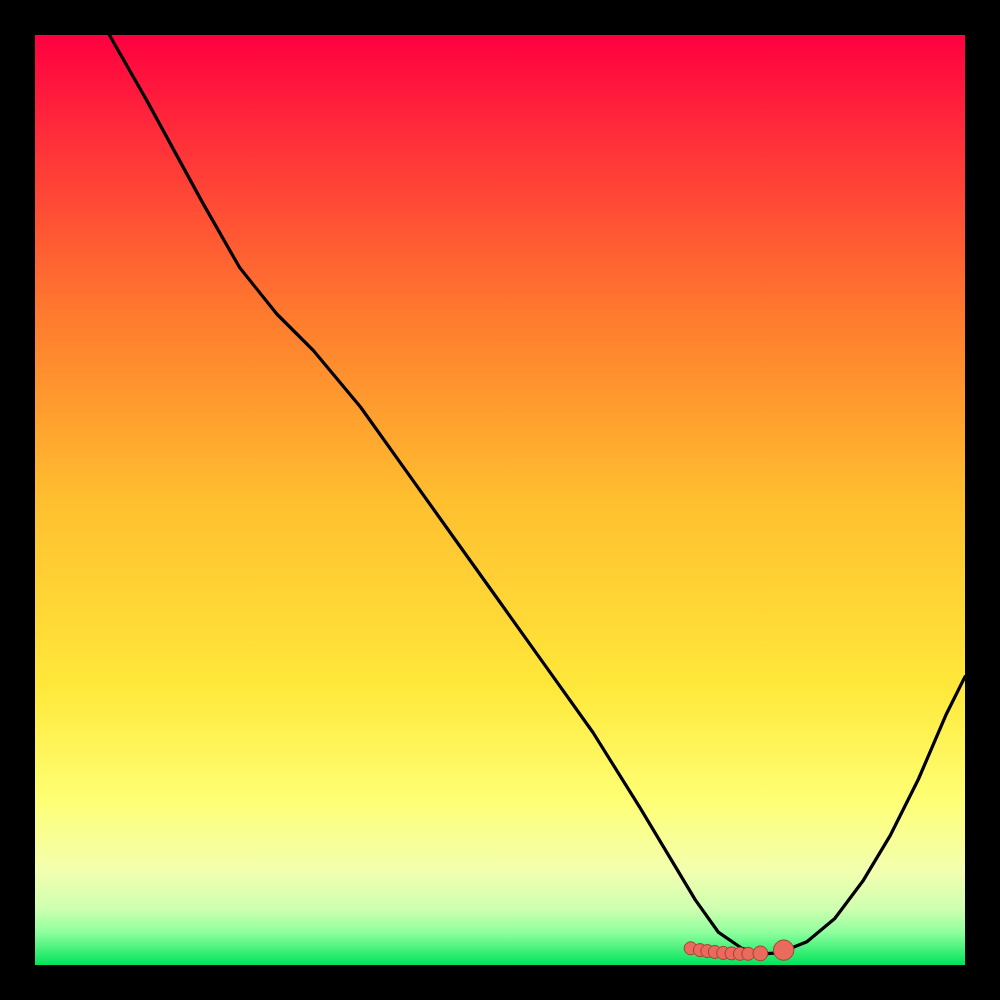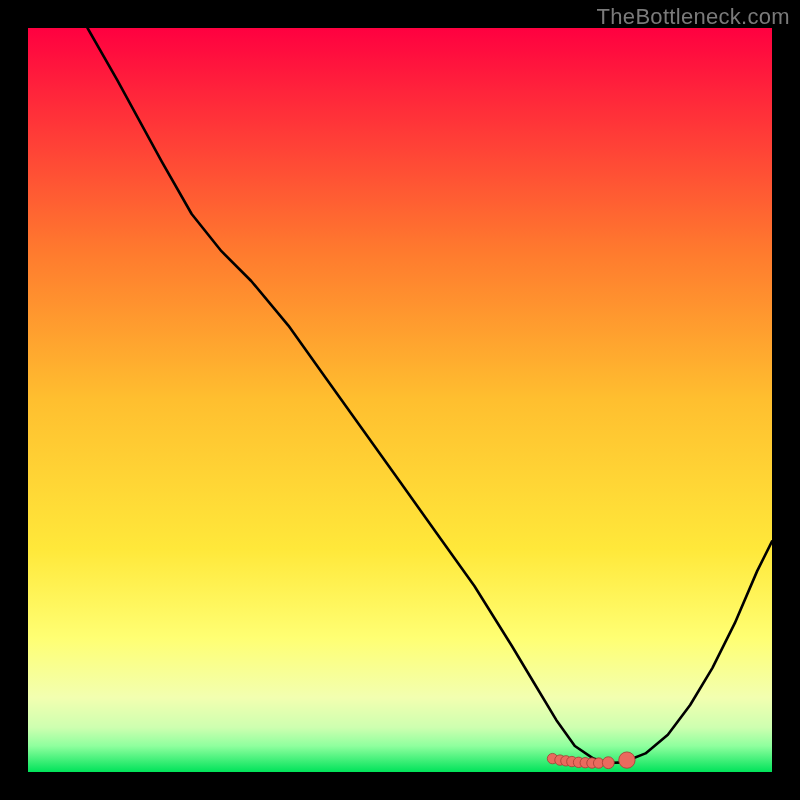--- a/index.html
+++ b/index.html
@@ -39,21 +39,20 @@
     left: 0;
     top: 0;
     width: 744px;
     height: 744px;
   }
 </style>
 </head>
 <body>
 
 <div class="frame">
-  <div class="watermark">TheBottleneck.com</div>
 
   <div class="plot-outer">
     <svg class="plot" viewBox="0 0 744 744" preserveAspectRatio="none">
       <defs>
         <linearGradient id="bgGrad" x1="0" y1="0" x2="0" y2="1">
             <stop offset="0.00%" stop-color="#ff0040"></stop>
             <stop offset="10.00%" stop-color="#ff2a3a"></stop>
             <stop offset="30.00%" stop-color="#ff7a2e"></stop>
             <stop offset="50.00%" stop-color="#ffbf2f"></stop>
             <stop offset="70.00%" stop-color="#ffe83a"></stop>

